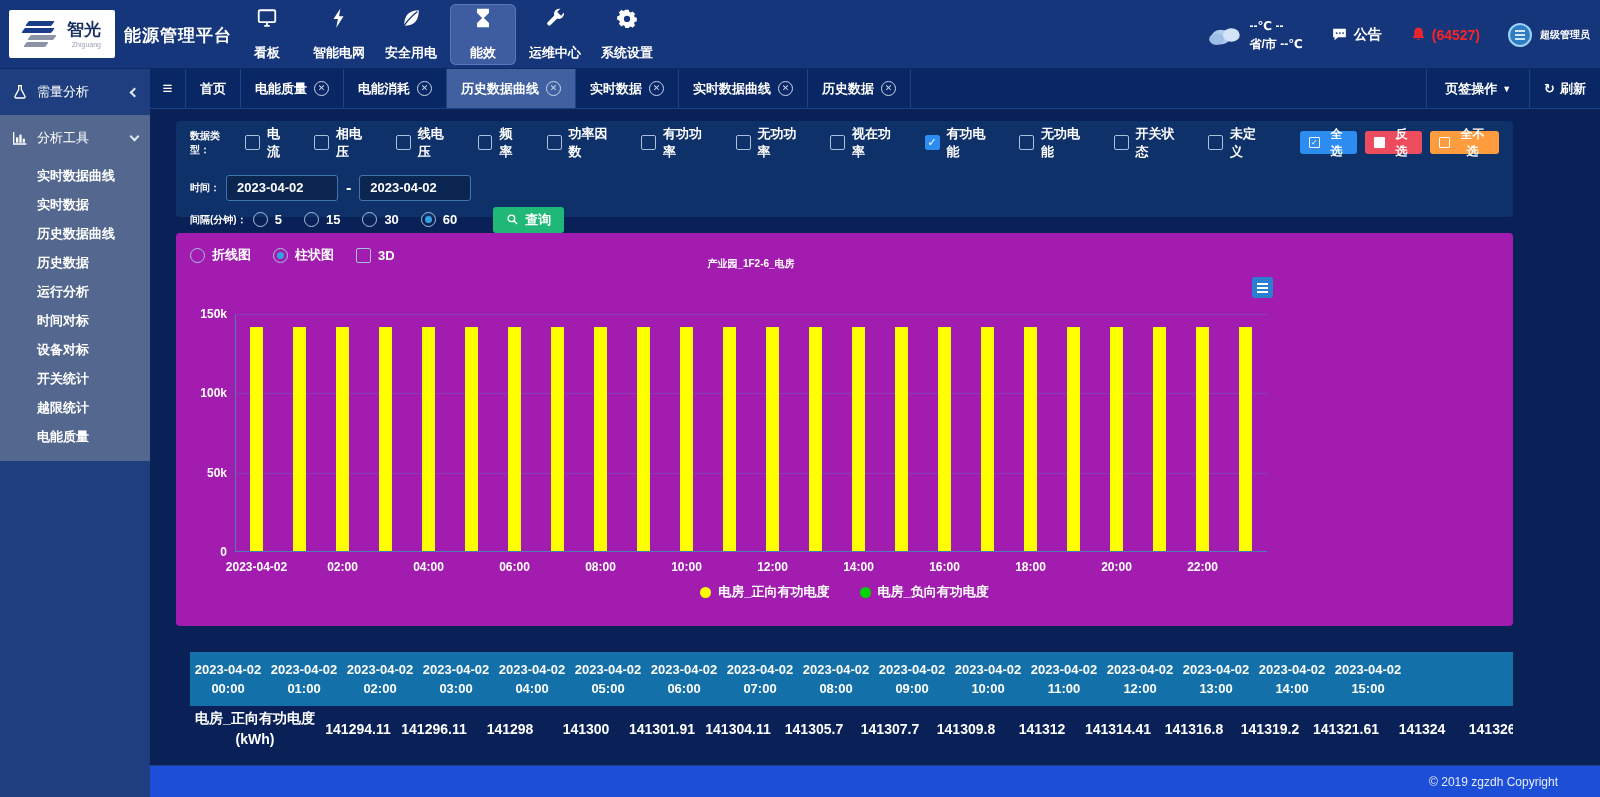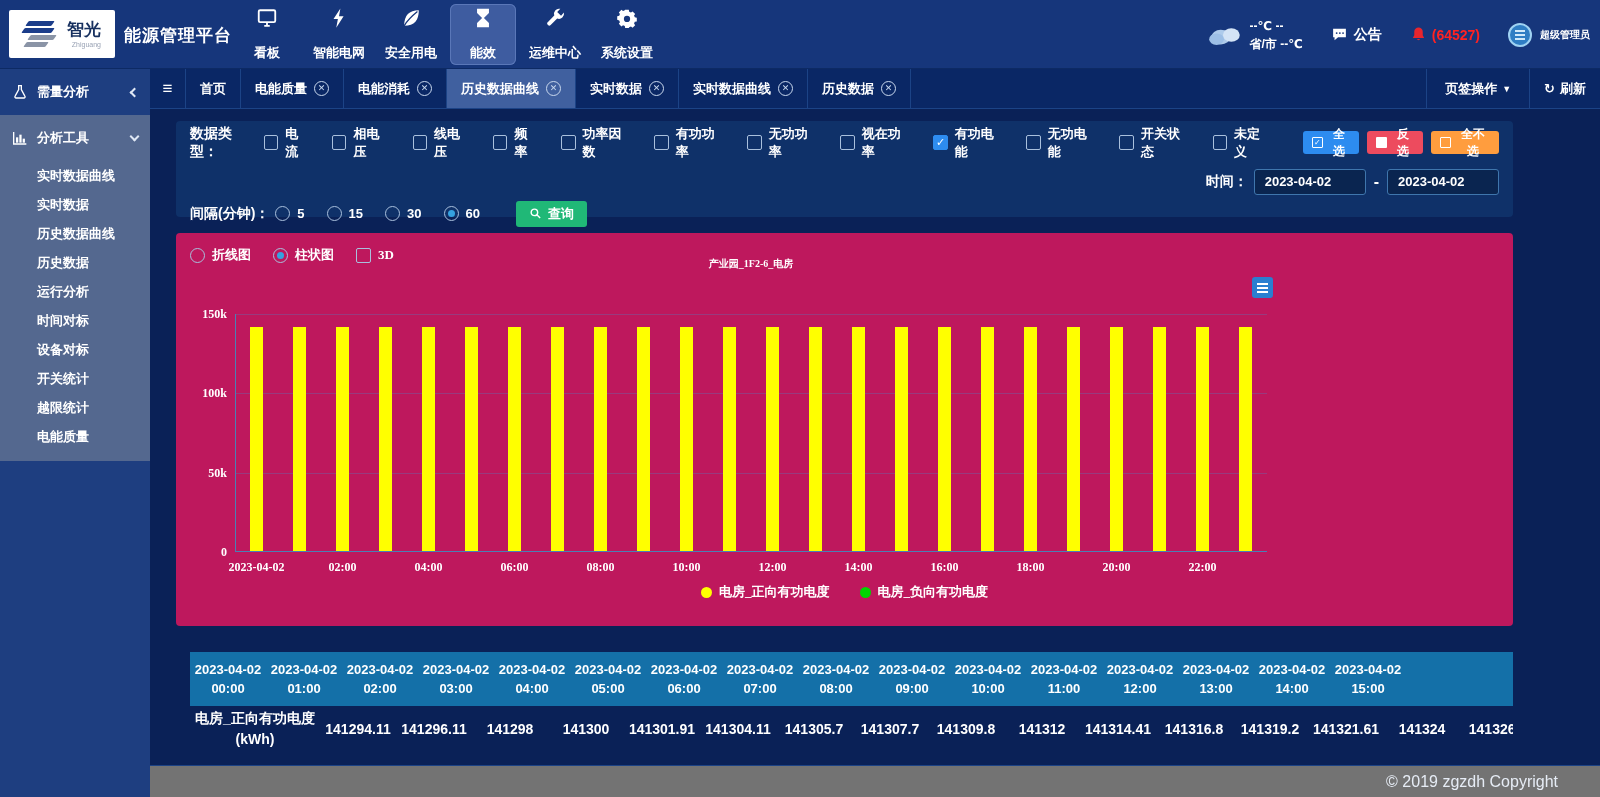--- a/index.html
+++ b/index.html
@@ -39,21 +39,21 @@
   .alarm svg { width:17px; height:17px; }
   .alarm-count { color:#ff2222; font-size:14px; font-weight:700; }
   .user { display:flex; align-items:center; gap:8px; font-size:10px; font-weight:700; cursor:pointer; }
   .avatar { width:24px; height:24px; border-radius:50%; background:#2f7ec4; border:2px solid #9fd2f2;
     display:flex; align-items:center; justify-content:center; }
   .avatar span { display:block; width:10px; height:2px; background:#cfe9fa; box-shadow:0 4px 0 #cfe9fa,0 -4px 0 #cfe9fa; }
 
   
   .sidebar { position:absolute; left:0; top:69px; width:150px; height:728px; background:#1e3e80; }
   .side-group { height:46px; display:flex; align-items:center; padding:0 12px; gap:9px; font-size:13px;
-    font-weight:700; cursor:pointer; }
+    font-weight:400; cursor:pointer; }
   .side-group svg { width:16px; height:16px; flex:0 0 16px; }
   .side-group .glabel { flex:1; }
   .chev { width:7px; height:7px; border-left:2px solid #dfe8f5; border-bottom:2px solid #dfe8f5; }
   .chev.left { transform:rotate(45deg); }
   .chev.down { transform:rotate(-45deg); margin-top:-3px; }
   .side-exp { background:#54688f; padding-bottom:10px; }
   .side-sub { }
   .side-sub-item { height:29px; line-height:29px; padding-left:37px; font-size:13px; font-weight:700; cursor:pointer; }
 
   
@@ -78,21 +78,21 @@
   .tab-refresh { padding:0 14px; font-size:13px; font-weight:700; cursor:pointer; border-left:1px solid #1c4386;
     height:100%; display:flex; align-items:center; gap:5px; }
   .caret { font-size:9px; }
 
   
   .content { position:absolute; left:150px; top:109px; width:1450px; height:656px; background:#0a2157; }
 
   .filter-panel { position:absolute; left:26px; top:12px; width:1337px; height:96px; background:#0f3169; border-radius:4px;
     padding:8px 14px 0 14px; }
   .frow { display:flex; align-items:center; height:27px; gap:0; }
-  .flabel { font-size:14px; font-weight:700; margin-right:6px; }
+  .flabel { font-size:10px; font-weight:700; margin-right:6px; }
   .cb, .rb { display:flex; align-items:center; gap:7px; margin-right:22px; font-size:13px; font-weight:700; cursor:pointer; }
   .cb-box { width:15px; height:15px; border:1px solid #a9c0dd; border-radius:2px; background:transparent;
     display:flex; align-items:center; justify-content:center; font-size:11px; color:#fff; }
   .cb-box.checked { background:#2d8cf0; border-color:#2d8cf0; }
   .rb-circle { width:15px; height:15px; border:1px solid #a9c0dd; border-radius:50%;
     display:flex; align-items:center; justify-content:center; }
   .rb-circle.sel i { width:7px; height:7px; border-radius:50%; background:#35a2e0; display:block; }
   .fbtns { display:flex; gap:8px; margin-left:10px; }
   .fbtn { height:23px; padding:0 9px; border:none; border-radius:3px; color:#fff; font-size:12px; font-weight:700;
     display:flex; align-items:center; gap:5px; cursor:pointer; font-family:inherit; }
@@ -102,21 +102,21 @@
   .mini.empty { border:1px solid #fff; border-radius:1px; }
   .time-input { width:112px; height:26px; background:#0a2550; border:1px solid #3f76ad; border-radius:3px;
     color:#fff; font-size:13px; font-weight:700; padding:0 10px; font-family:inherit; }
   .dash { margin:0 8px; font-weight:700; }
   .query-btn { height:26px; padding:0 13px; background:#20b877; border:none; border-radius:3px; color:#fff;
     font-size:13px; font-weight:700; display:flex; align-items:center; gap:6px; cursor:pointer; margin-left:14px;
     font-family:inherit; }
   .query-btn svg { width:13px; height:13px; }
 
   
-  .chart-panel { position:absolute; left:26px; top:124px; width:1337px; height:393px; background:#be185d; border-radius:4px;font-family:Liberation Serif, serif; }
+  .chart-panel { position:absolute; left:26px; top:124px; width:1337px; height:393px; background:#a21caf; border-radius:4px; }
   .chart-controls { position:absolute; left:14px; top:13px; display:flex; align-items:center; }
   .chart-title { position:absolute; left:575px; top:24px; transform:translateX(-50%); font-size:10px; font-weight:700; }
   .chart-menu { position:absolute; left:1076px; top:44px; width:21px; height:21px; background:#2a7fd0; border-radius:3px;
     display:flex; flex-direction:column; align-items:center; justify-content:center; gap:2px; cursor:pointer; }
   .chart-menu i { width:11px; height:2px; background:#fff; display:block; }
   .plot { position:absolute; left:59px; top:81px; width:1032px; height:238px; }
   .gridline { position:absolute; left:0; width:100%; height:1px; background:rgba(76,132,196,0.32); }
   .axis-x { position:absolute; left:0; bottom:0; width:100%; height:1px; background:#4a7fb5; }
   .axis-y { position:absolute; left:0; top:0; width:1px; height:100%; background:#4a7fb5; }
   .ytick { position:absolute; right:1040px; width:60px; text-align:right; font-size:12px; font-weight:700;
@@ -128,23 +128,23 @@
   .legend-dot { width:11px; height:11px; border-radius:50%; }
 
   
   .data-table { position:absolute; left:40px; top:543px; width:1323px; height:100px; overflow:hidden; }
   .t-head { display:flex; background:#1470a8; height:54px; }
   .t-cell { flex:0 0 76px; display:flex; flex-direction:column; align-items:center; justify-content:center;
     font-size:13px; font-weight:700; line-height:1.5; text-align:center; }
   .t-first { flex:0 0 130px; }
   .t-body { display:flex; height:46px; }
   .t-body .t-cell { font-size:14px; font-weight:600; }
-  .footer { position:absolute; left:150px; top:765px; width:1450px; height:32px; background:#737373;
+  .footer { position:absolute; left:150px; top:765px; width:1450px; height:32px; background:#1d4ed8;
     border-top:1px solid #1c4386; display:flex; align-items:center; justify-content:flex-end; padding-right:42px;
-    font-size:16px; color:#e6ecf5; }
+    font-size:12px; color:#e6ecf5; }
 </style>
 </head>
 <body>
 
 <header class="navbar">
   <div class="logo-box">
     <span class="logo-stripes">
         <i></i>
         <i></i>
         <i></i>
@@ -391,21 +391,21 @@
           <button class="fbtn" style="background: rgb(237, 75, 94);">
             <span class="mini fill"></span>
             <span>反选</span>
           </button>
           <button class="fbtn" style="background: rgb(255, 157, 62);">
             <span class="mini empty"></span>
             <span>全不选</span>
           </button>
         </span>
     </div>
-    <div class="frow" style="margin-top:12px;justify-content:flex-end;">
+    <div class="frow" style="margin-top:18px;">
       <span class="flabel">时间：</span>
       <input class="time-input" value="2023-04-02" style="">
       <span class="dash">-</span>
       <input class="time-input" value="2023-04-02" style="">
     </div>
     <div class="frow" style="margin-top:5px;">
       <span class="flabel">间隔(分钟)：</span>
       <span id="intervals" style="display:flex;align-items:center;">
           <div class="rb">
             <span class="rb-circle"></span>

